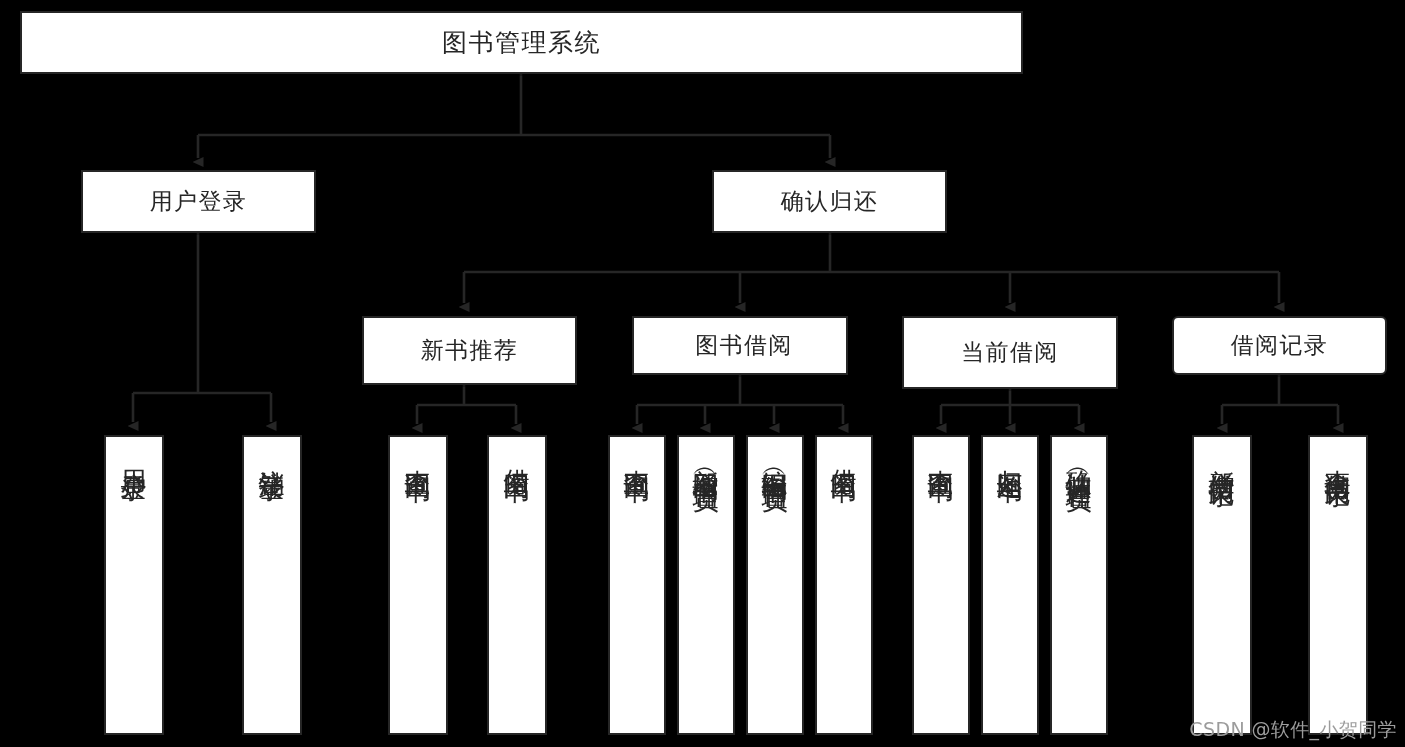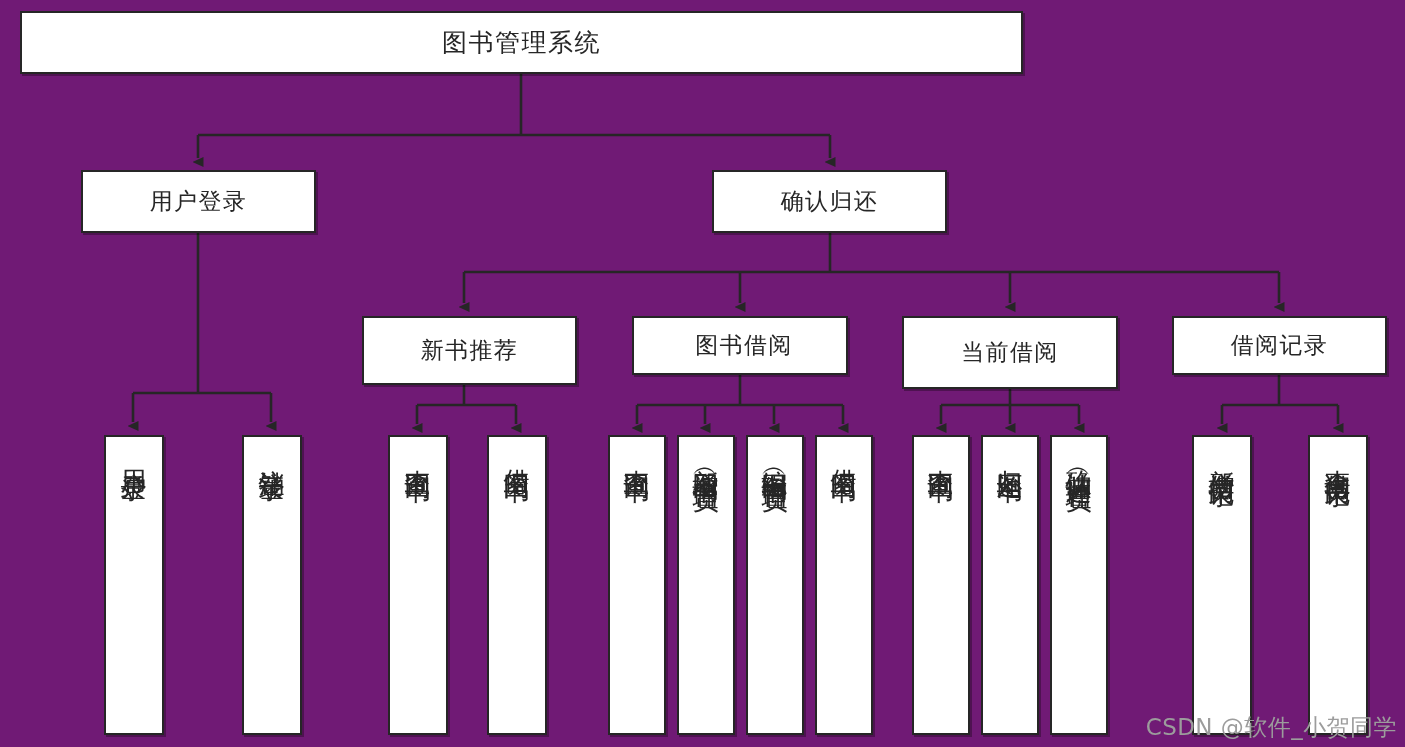--- a/index.html
+++ b/index.html
@@ -9,21 +9,21 @@
     background: #ffffff;
   }
   body {
     font-family: "DejaVu Sans", "Liberation Sans", sans-serif;
     color: #1a1a1a;
   }
   #canvas {
     position: relative;
     width: 1405px;
     height: 747px;
-    background: #701a75;
+    background: #000000;
     overflow: hidden;
   }
   
   #wires {
     position: absolute;
     left: 0;
     top: 0;
     width: 1405px;
     height: 747px;
   }
@@ -60,21 +60,21 @@
     text-orientation: upright;
     font-size: 26px;
     letter-spacing: 0.10em;
     line-height: 1.0;
   }
   
   #watermark {
     position: absolute;
     right: 8px;
     bottom: 4px;
-    font-size: 23px;
+    font-size: 19px;
     color: #9c9c9c;
     white-space: nowrap;
     z-index: 5;
     letter-spacing: 0.02em;
   }
 </style>
 </head>
 <body>
 
 <div id="canvas">
@@ -147,21 +147,21 @@
   </div>
 
   <div class="node branch" style="left:632px; top:316px; width:216px; height:59px;padding-left:8px;">
     <span class="label">图书借阅</span>
   </div>
 
   <div class="node branch" style="left:902px; top:316px; width:216px; height:73px;">
     <span class="label">当前借阅</span>
   </div>
 
-  <div class="node branch" style="left:1172px; top:316px; width:215px; height:59px;">
+  <div class="node branch" style="left:1172px; top:316px; width:215px; height:59px;border-radius:6px;">
     <span class="label">借阅记录</span>
   </div>
 
   <div class="node leaf" style="left:104px; top:435px; width:60px; height:300px;">
     <span class="label">用户登录</span>
   </div>
 
   <div class="node leaf" style="left:242px; top:435px; width:60px; height:300px;">
     <span class="label">注销登录</span>
   </div>

